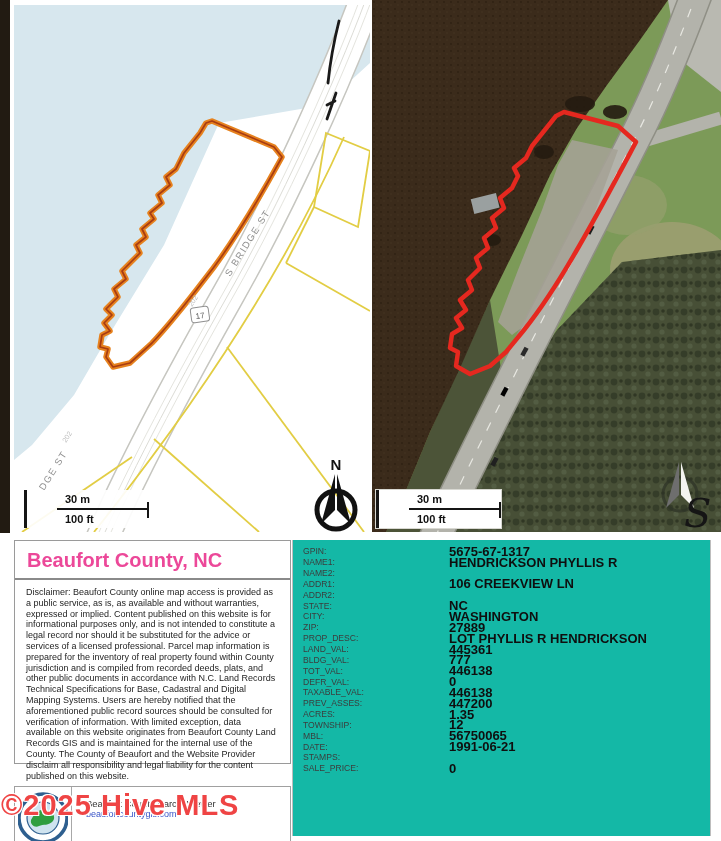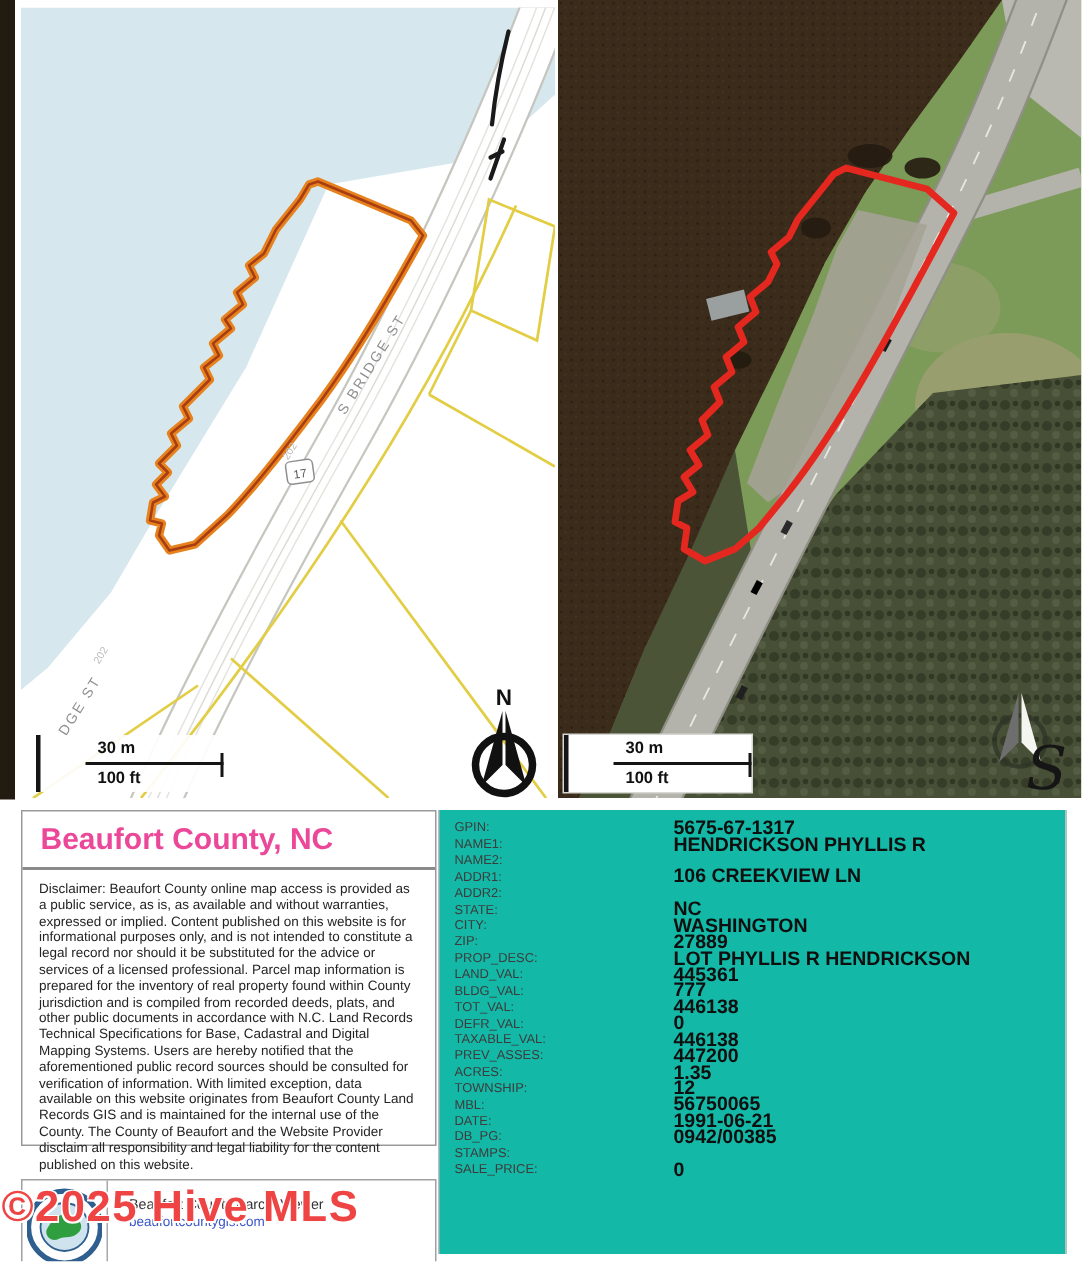--- a/index.html
+++ b/index.html
@@ -282,24 +282,20 @@
     </div>
       <div class="attr-row">
       <span class="attr-label">MBL:</span>
       <span class="attr-value">56750065</span>
     </div>
       <div class="attr-row">
       <span class="attr-label">DATE:</span>
       <span class="attr-value">1991-06-21</span>
     </div>
       <div class="attr-row">
-      <span class="attr-label">DB_PG:</span>
-      <span class="attr-value">0942/00385</span>
-    </div>
-      <div class="attr-row">
       <span class="attr-label">STAMPS:</span>
       <span class="attr-value"></span>
     </div>
       <div class="attr-row">
       <span class="attr-label">SALE_PRICE:</span>
       <span class="attr-value">0</span>
     </div>
     </div>
 
   <div class="watermark">©2025 Hive MLS</div>

